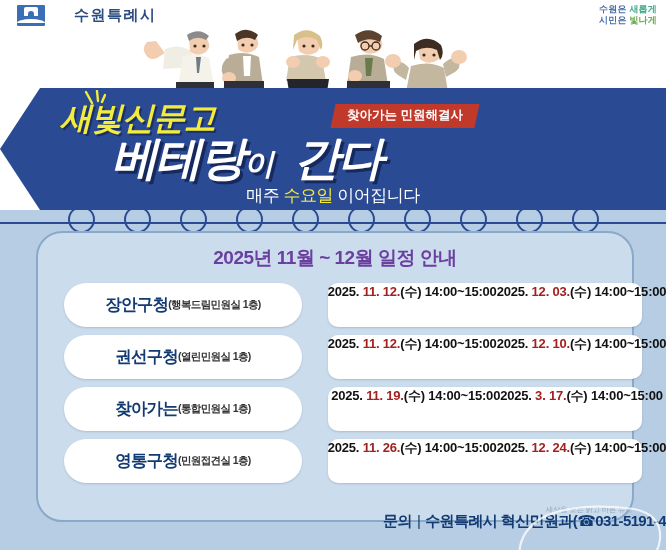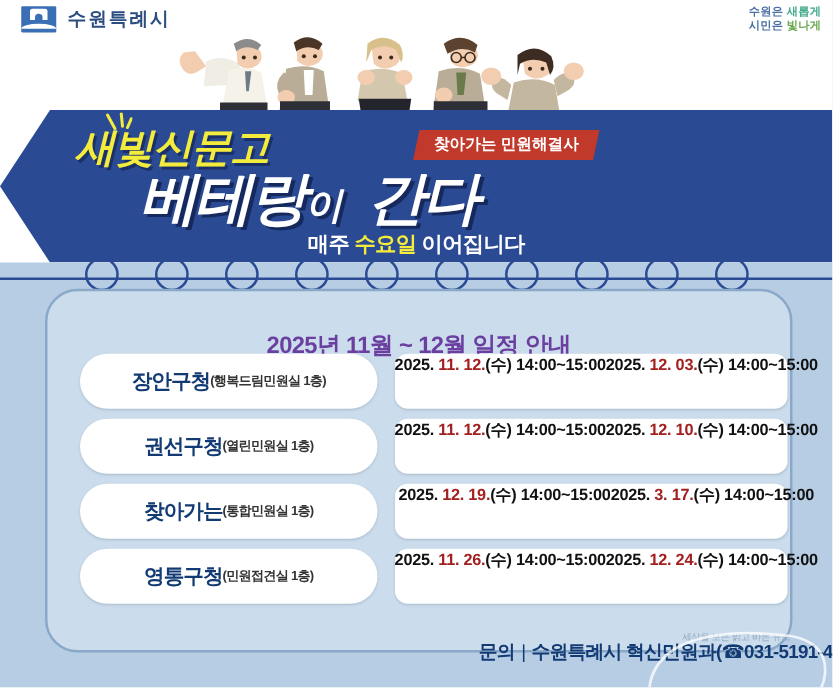--- a/index.html
+++ b/index.html
@@ -71,20 +71,21 @@
     width: 28px; height: 4px;
     background: #ffffff;
     border-radius: 50% 50% 0 0 / 100% 100% 0 0;
   }
   .ci-text {
     font-size: 15px;
     font-weight: bold;
     color: #2c4d80;
     letter-spacing: 1.5px;
     white-space: nowrap;
+    margin-left: 20px;
   }
   .slogan {
     position: absolute;
     right: 9px; top: 4px;
     text-align: right;
     line-height: 1.18;
     z-index: 9;
   }
   .slogan-line {
     font-size: 9px;
@@ -168,21 +169,21 @@
     font-size: 30px;
     color: #ffffff;
   }
   .title-big .gap { display: inline-block; width: 22px; }
   .subtitle {
     position: absolute;
     left: 0; top: 96px;
     width: 666px;
     text-align: center;
     font-size: 17px;
-    font-weight: bold;
+    font-weight: normal;
     color: #ffffff;
     letter-spacing: -0.5px;
     white-space: nowrap;
   }
   .subtitle .hl { color: #f4ec3c; }
 
   
   .body-bg {
     position: absolute;
     left: 0; top: 210px;
@@ -223,39 +224,39 @@
     left: 36px; top: 231px;
     width: 594px;
     height: 287px;
     background: #cbdcec;
     border: 2px solid #8aa9c8;
     border-radius: 26px;
     z-index: 6;
   }
   .panel-title {
     position: absolute;
-    left: 0; top: 30px;
+    left: 0; top: 12px;
     width: 594px;
     text-align: center;
     font-size: 19px;
     font-weight: bold;
     color: #6b3fa0;
     letter-spacing: -0.5px;
     white-space: nowrap;
   }
 
   .rows {
     position: absolute;
     left: 26px; top: 50px;
     width: 542px;
   }
   .row {
     display: flex;
     align-items: stretch;
-    gap: 14px;
+    gap: 26px;
     margin-bottom: 8px;
     height: 44px;
   }
   .cell-office {
     width: 238px;
     background: #ffffff;
     border-radius: 22px;
     display: flex;
     align-items: center;
     justify-content: center;
@@ -482,21 +483,21 @@
           <div class="date-line"><span>2025. </span><span class="md">12. 10.</span><span>(수) </span><span>14:00~15:00</span></div>
         </div>
       </div>
 
       <div class="row">
         <div class="cell-office">
           <span class="office-name">찾아가는</span>
             <span class="office-sub">(통합민원실 1층)</span>
         </div>
         <div class="cell-dates">
-          <div class="date-line"><span>2025. </span><span class="md">12. 19.</span><span>(수) </span><span>14:00~15:00</span></div>
+          <div class="date-line"><span>2025. </span><span class="md">11. 19.</span><span>(수) </span><span>14:00~15:00</span></div>
           <div class="date-line"><span>2025. </span><span class="md">3. 17.</span><span>(수) </span><span>14:00~15:00</span></div>
         </div>
       </div>
 
       <div class="row">
         <div class="cell-office">
           <span class="office-name">영통구청</span>
             <span class="office-sub">(민원접견실 1층)</span>
         </div>
         <div class="cell-dates">

